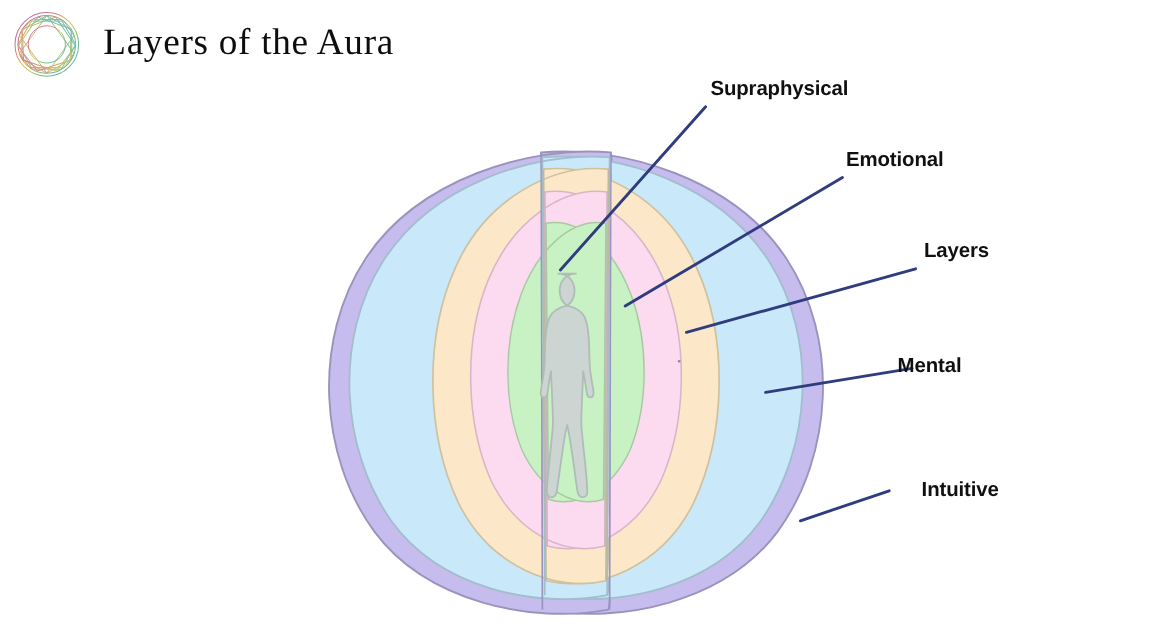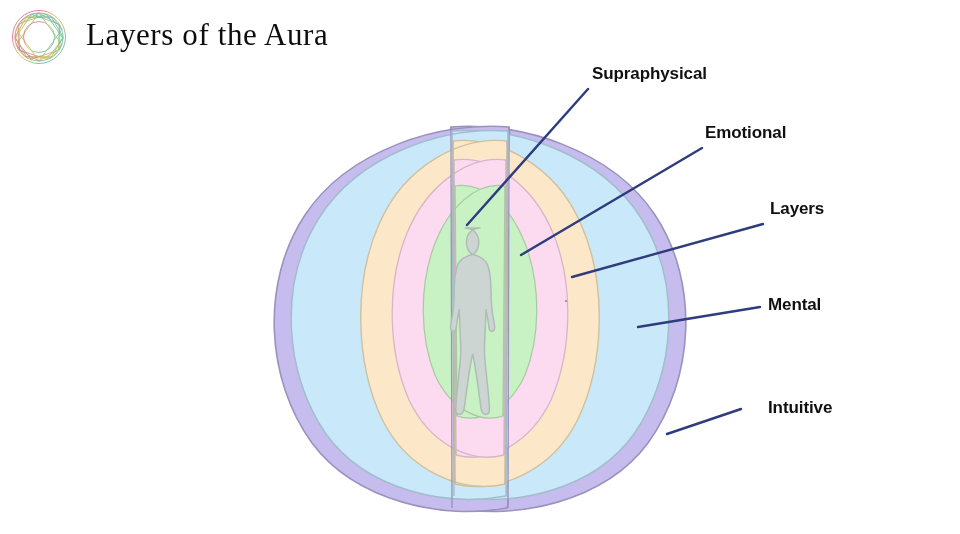--- a/index.html
+++ b/index.html
@@ -54,21 +54,21 @@
     font-family: "Liberation Sans", sans-serif;
     font-size: 17px;
     font-weight: 700;
     color: #101010;
     white-space: nowrap;
     letter-spacing: -0.1px;
   }
   #label-supraphysical { left: 592px; top: 64px; }
   #label-emotional     { left: 705px; top: 123px; }
   #label-causal        { left: 770px; top: 199px; }
-  #label-mental        { left: 768px; top: 295px; }
+  #label-mental        { left: 748px; top: 295px; }
   #label-intuitive     { left: 768px; top: 398px; }
 </style>
 </head>
 <body>
 
 <div id="page">
 
   <div id="header">
 
     <div id="brand-logo">

